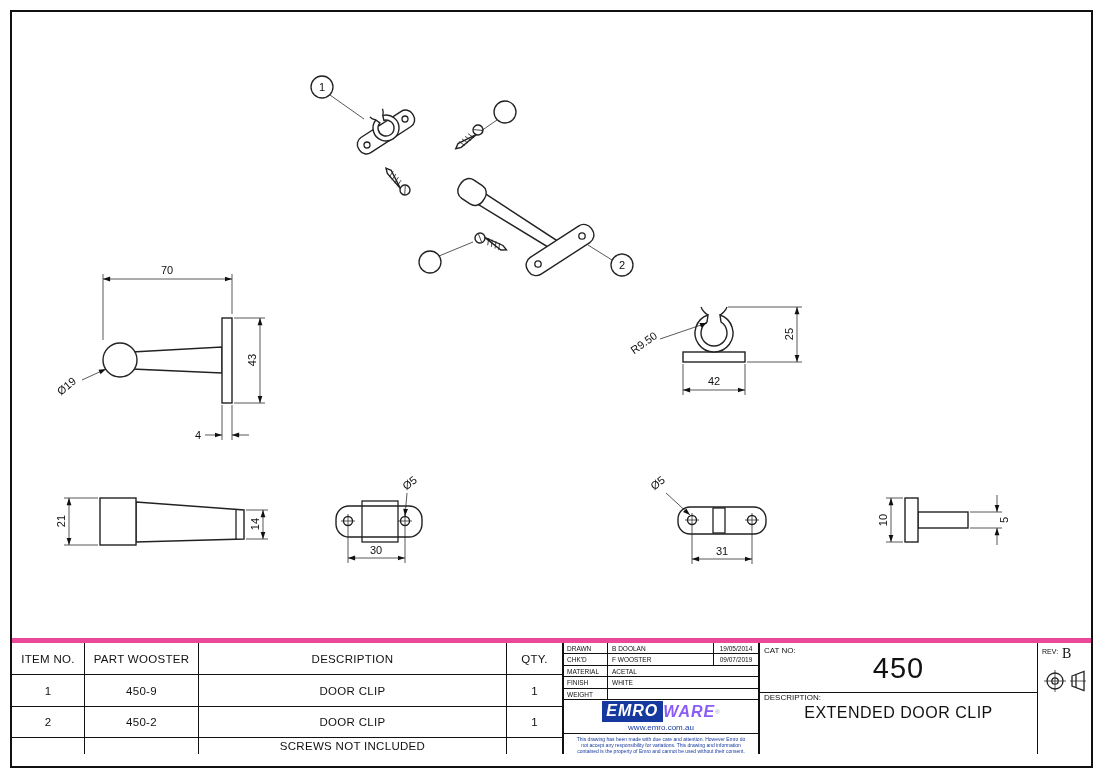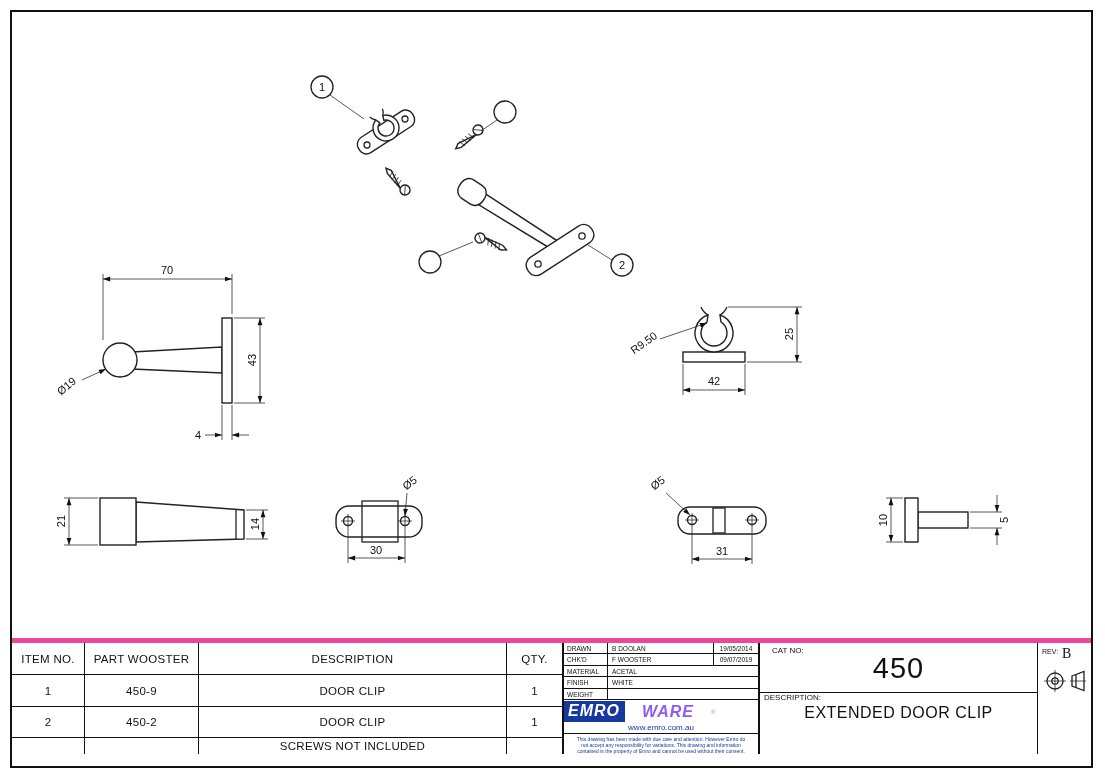--- a/index.html
+++ b/index.html
@@ -18,31 +18,31 @@
   .parts-table{width:552px;border-right:2px solid #111;box-sizing:border-box;display:grid;grid-template-columns:73px 114px 308px 1fr;grid-template-rows:32px 32px 31px 1fr;}
   .pt-cell{border-right:1px solid #111;border-bottom:1px solid #111;display:flex;align-items:center;justify-content:center;font-size:11.5px;letter-spacing:.3px;}
   .pt-cell.lc{border-right:none;}
   .pt-cell.nb{border-bottom:none;}
 
   .info-block{width:196px;border-right:2px solid #111;box-sizing:border-box;display:flex;flex-direction:column;}
   .i-row{display:flex;border-bottom:1px solid #111;height:14px;box-sizing:border-box;font-size:6.5px;align-items:stretch;}
   .i-label{width:44px;border-right:1px solid #111;display:flex;align-items:center;padding-left:3px;box-sizing:border-box;}
   .i-val{flex:1;display:flex;align-items:center;padding-left:4px;}
   .i-date{width:44px;border-left:1px solid #111;display:flex;align-items:center;justify-content:center;}
-  .brand-logo{height:28px;display:flex;align-items:center;gap:17px;}
+  .brand-logo{height:28px;display:flex;align-items:center;justify-content:center;gap:0;}
   .emro-box{background:#16399f;color:#fff;font-style:italic;font-weight:bold;font-size:16px;padding:1px 5px 2px 4px;letter-spacing:1px;}
   .ware{color:#8b5cf6;font-style:italic;font-weight:bold;font-size:16px;letter-spacing:1px;}
   .tm{font-size:6px;color:#8d99b5;vertical-align:super;}
   .brand-site{height:10px;text-align:center;font-size:8px;font-weight:normal;color:#16399f;line-height:10px;}
   .brand-disclaimer{flex:1;border-top:1px solid #111;text-align:center;font-size:5px;line-height:1.2;color:#16399f;padding-top:2px;}
 
   .title-right{flex:1;display:flex;}
   .cat-desc{flex:1;display:flex;flex-direction:column;}
   .cat-row{height:50px;border-bottom:1px solid #111;box-sizing:border-box;position:relative;}
-  .cat-label{position:absolute;left:12px;top:3px;font-size:8px;}
+  .cat-label{position:absolute;left:4px;top:3px;font-size:8px;}
   .cat-val{text-align:center;font-size:29px;padding-top:9px;letter-spacing:1px;}
   .desc-row{flex:1;position:relative;}
   .desc-label{position:absolute;left:4px;top:0;font-size:8px;}
   .desc-val{text-align:center;font-size:16px;margin-top:11px;letter-spacing:.5px;white-space:nowrap;}
   .rev-col{width:54px;border-left:1px solid #111;box-sizing:border-box;display:flex;flex-direction:column;align-items:center;}
   .rev-line{align-self:stretch;display:flex;gap:4px;padding:3px 0 0 4px;}
   .rev-label{font-size:7px;margin-top:2px;}
   .rev-val{font-size:14px;font-family:"Liberation Serif",serif;}
   .proj{margin-top:4px;}
 </style>

